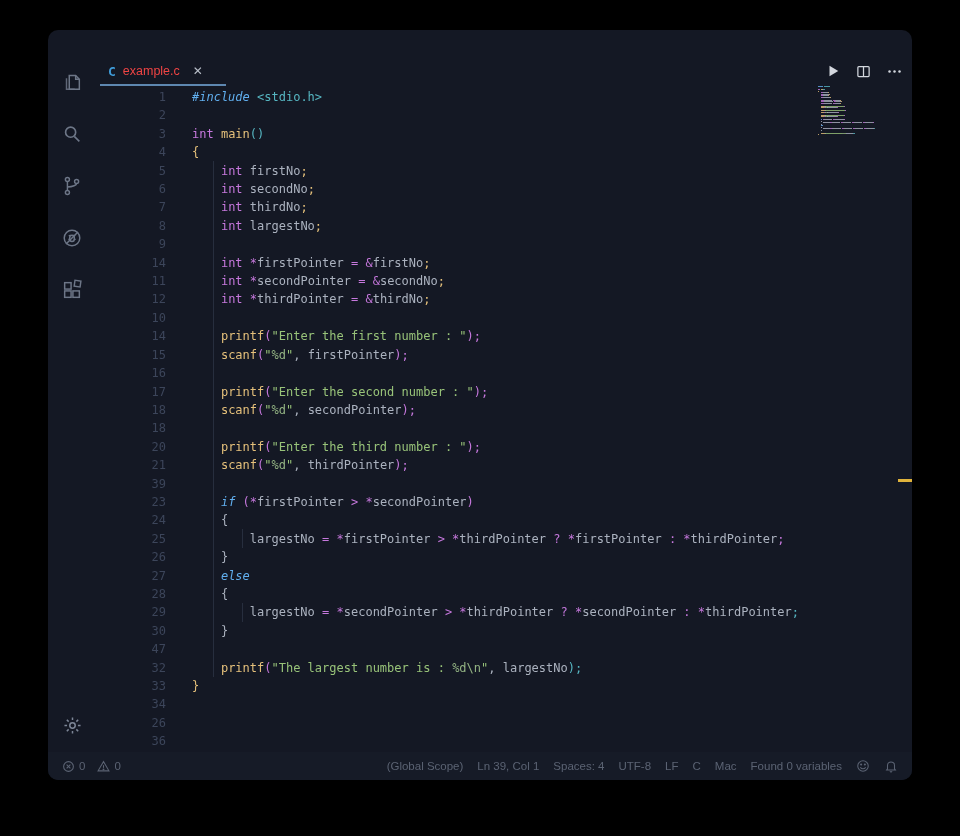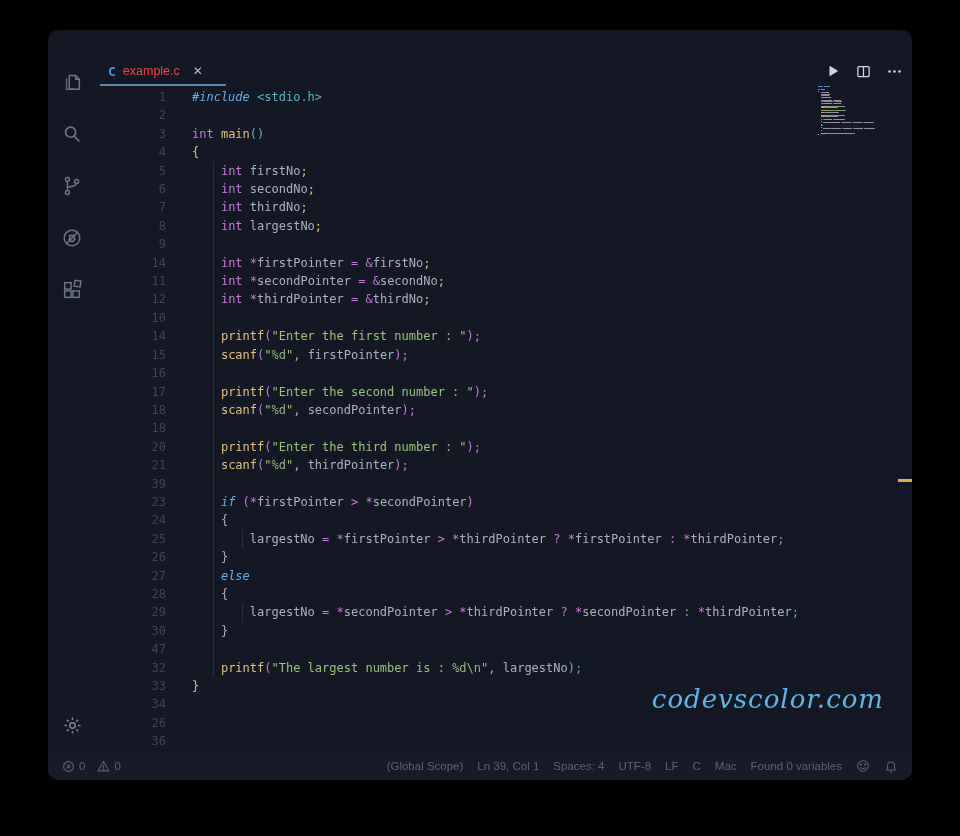--- a/index.html
+++ b/index.html
@@ -201,21 +201,20 @@
         <div class="mm-row"><i style="width: 0.68px; margin-left: 2.72px; background: rgb(171, 178, 191); opacity: 0.8;"></i></div>
         <div class="mm-row"></div>
         <div class="mm-row"><i style="width: 4.08px; margin-left: 2.72px; background: rgb(229, 192, 123); opacity: 0.8;"></i><i style="width: 0.68px; margin-left: 0px; background: rgb(198, 120, 221); opacity: 0.8;"></i><i style="width: 16.32px; margin-left: 0px; background: rgb(152, 195, 121); opacity: 0.8;"></i><i style="width: 2.72px; margin-left: 0.68px; background: rgb(147, 179, 131); opacity: 0.8;"></i><i style="width: 0.68px; margin-left: 0px; background: rgb(152, 195, 121); opacity: 0.8;"></i><i style="width: 7.48px; margin-left: 0px; background: rgb(171, 178, 191); opacity: 0.8;"></i><i style="width: 1.36px; margin-left: 0px; background: rgb(86, 182, 194); opacity: 0.8;"></i></div>
         <div class="mm-row"><i style="width: 0.68px; margin-left: 0px; background: rgb(229, 192, 123); opacity: 0.8;"></i></div>
         <div class="mm-row"></div>
         <div class="mm-row"></div>
         <div class="mm-row"></div>
         <div class="mm-row"></div>
       </div>
     <div class="ruler-mark" style="top:393px;"></div>
-    <div class="watermark">codevscolor.com</div>
   </div>
 
   <div class="statusbar">
     <div class="sb-left">
       <span class="sb-group">
         <span class="sb-icon">
           <svg width="13" height="13" viewBox="0 0 24 24" fill="none" stroke="#5b6373" stroke-width="2">
               <circle cx="12" cy="12" r="9"></circle>
               <line x1="8.5" y1="8.5" x2="15.5" y2="15.5"></line>
               <line x1="15.5" y1="8.5" x2="8.5" y2="15.5"></line>

